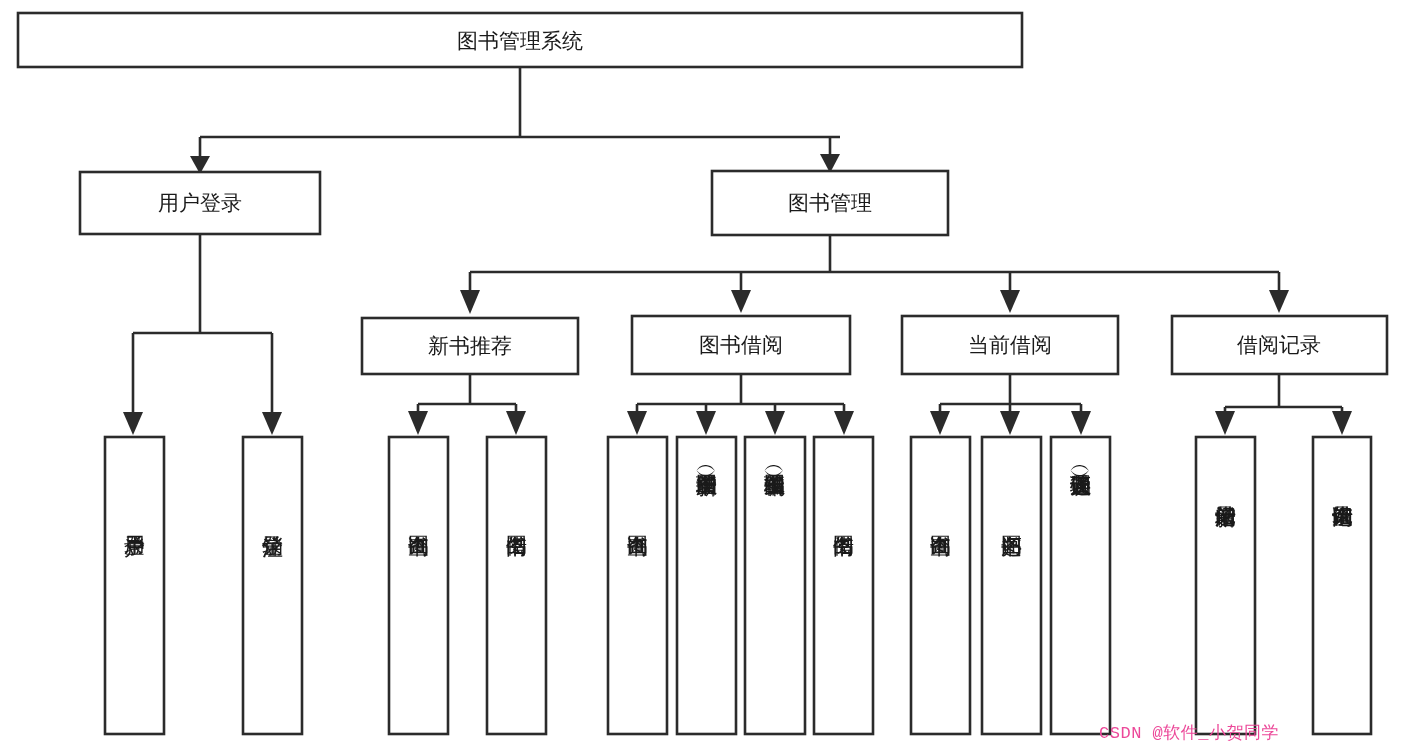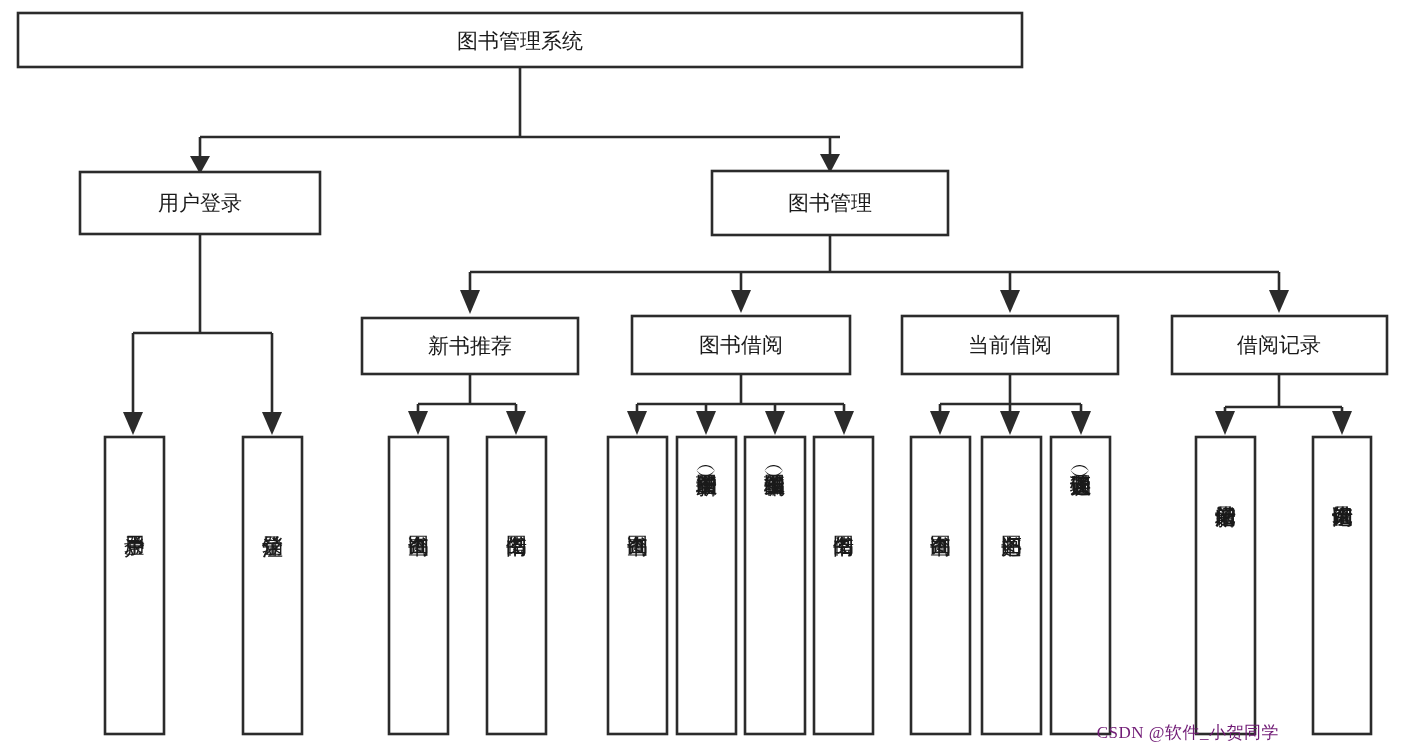--- a/index.html
+++ b/index.html
@@ -51,23 +51,23 @@
   .node-label-vertical {
     font-family: "Liberation Sans", "DejaVu Sans", sans-serif;
     font-size: 21px;
     fill: #1a1a1a;
     text-anchor: middle;
   }
   .watermark {
     position: absolute;
     right: 8px;
     bottom: 3px;
-    font-family: Liberation Serif, serif;
+    font-family: Liberation Mono, monospace;
     font-size: 17px;
-    color: #701a75;
+    color: #ec4899;
     letter-spacing: 0.5px;
     white-space: nowrap;
     user-select: none;
   }
 </style>
 </head>
 <body>
 
 <div id="diagram-root">
   <svg class="canvas" viewBox="0 0 1405 747" xmlns="http://www.w3.org/2000/svg">

